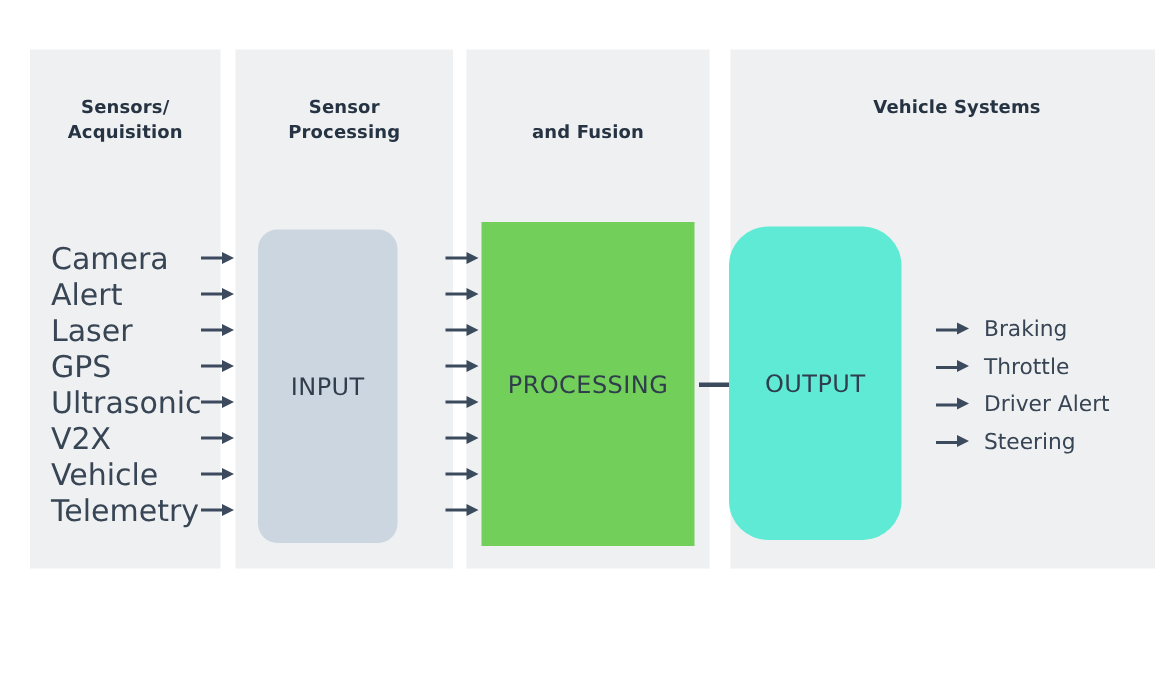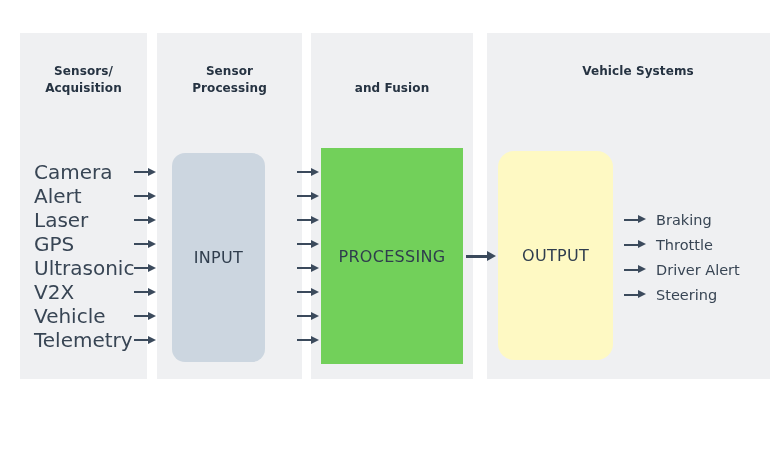--- a/index.html
+++ b/index.html
@@ -140,26 +140,26 @@
   }
   #box-processing {
     left: 321px;
     top: 148px;
     width: 142px;
     height: 216px;
     background: #72d05a;
     border-radius: 0;
   }
   #box-output {
-    left: 498px;
+    left: 486px;
     top: 151px;
     width: 115px;
     height: 209px;
-    background: #fef9c3;
-    border-radius: 16px;
+    background: #5eead4;
+    border-radius: 26px;
   }
 
   
   #connector-processing-output {
     position: absolute;
     left: 466px;
     top: 250px;
     width: 30px;
     height: 12px;
   }

